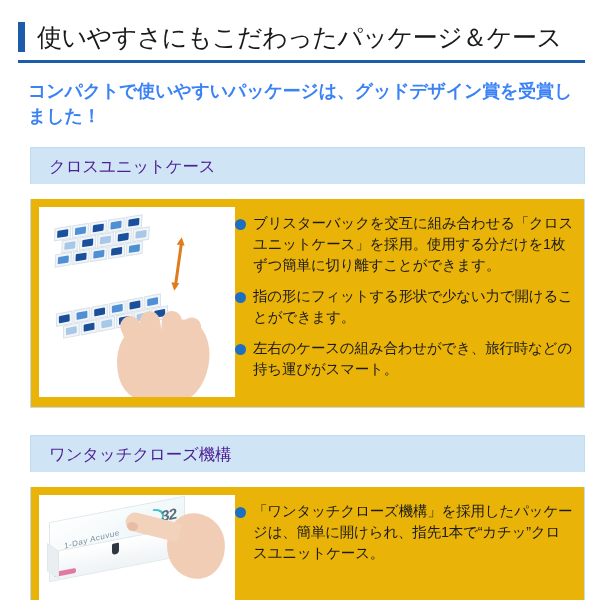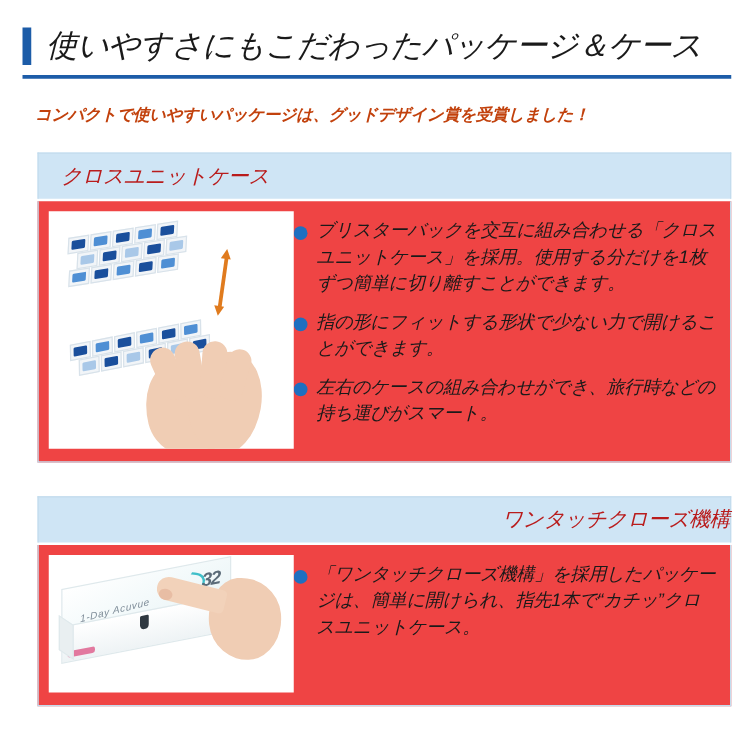--- a/index.html
+++ b/index.html
@@ -12,21 +12,20 @@
     background: #ffffff;
     font-family: "Liberation Sans", "DejaVu Sans", sans-serif;
     overflow: hidden;
   }
 
   .page {
     position: relative;
     width: 600px;
     height: 468px;
     box-sizing: border-box;
-    font-style: italic;
   }
 
   
   .page-head {
     padding: 22px 0 0 18px;
     display: flex;
     align-items: center;
   }
   .head-accent {
     width: 7px;
@@ -45,41 +44,41 @@
   }
   .head-rule {
     margin: 8px 15px 0 18px;
     height: 3px;
     background: #1c5ca8;
   }
 
   
   .intro {
     margin: 16px 22px 0 28px;
-    color: #c2410c;
-    font-size: 13px;
+    color: #3b82f6;
+    font-size: 18px;
     line-height: 25px;
     font-weight: bold;
     letter-spacing: -0.2px;
   }
 
   
   .card {
-    margin: 2px 15px 0 30px;
+    margin: 15px 15px 0 30px;
     border: 1px solid #c3dced;
     border-top: none;
-    background: #ef4444;
+    background: #eab308;
     box-sizing: border-box;
   }
   .card-head {
     background: #cfe5f5;
     padding: 7px 0 7px 18px;
     font-size: 16.5px;
     line-height: 22px;
-    color: #b91c1c;
+    color: #4c1d95;
     font-weight: 500;
     letter-spacing: -0.2px;
   }
   .card-body {
     display: flex;
     align-items: flex-start;
     padding: 8px 10px 10px 8px;
     box-sizing: border-box;
   }
   .card-figure {
@@ -427,21 +426,21 @@
             <div class="bullet-dot"></div>
             <div class="bullet-text">左右のケースの組み合わせができ、旅行時などの持ち運びがスマート。</div>
           </div>
         </div>
 
       </div>
     </div>
   </div>
 
   <div style="margin-top:27px;">
-    <div class="card-head" style="margin:0 15px 0 30px;border:1px solid #c3dced;border-bottom:none;box-sizing:border-box;text-align:right;">ワンタッチクローズ機構</div>
+    <div class="card-head" style="margin:0 15px 0 30px;border:1px solid #c3dced;border-bottom:none;box-sizing:border-box;">ワンタッチクローズ機構</div>
     <div class="card">
       <div class="card-body">
 
         <div class="card-figure">
           <div class="fig2">
             <div class="box-top">
               <div class="swirl s1"></div>
               <div class="swirl s2"></div>
               <div class="brand-mark">32</div>
               <div class="brand-sub">1-Day Acuvue</div>

